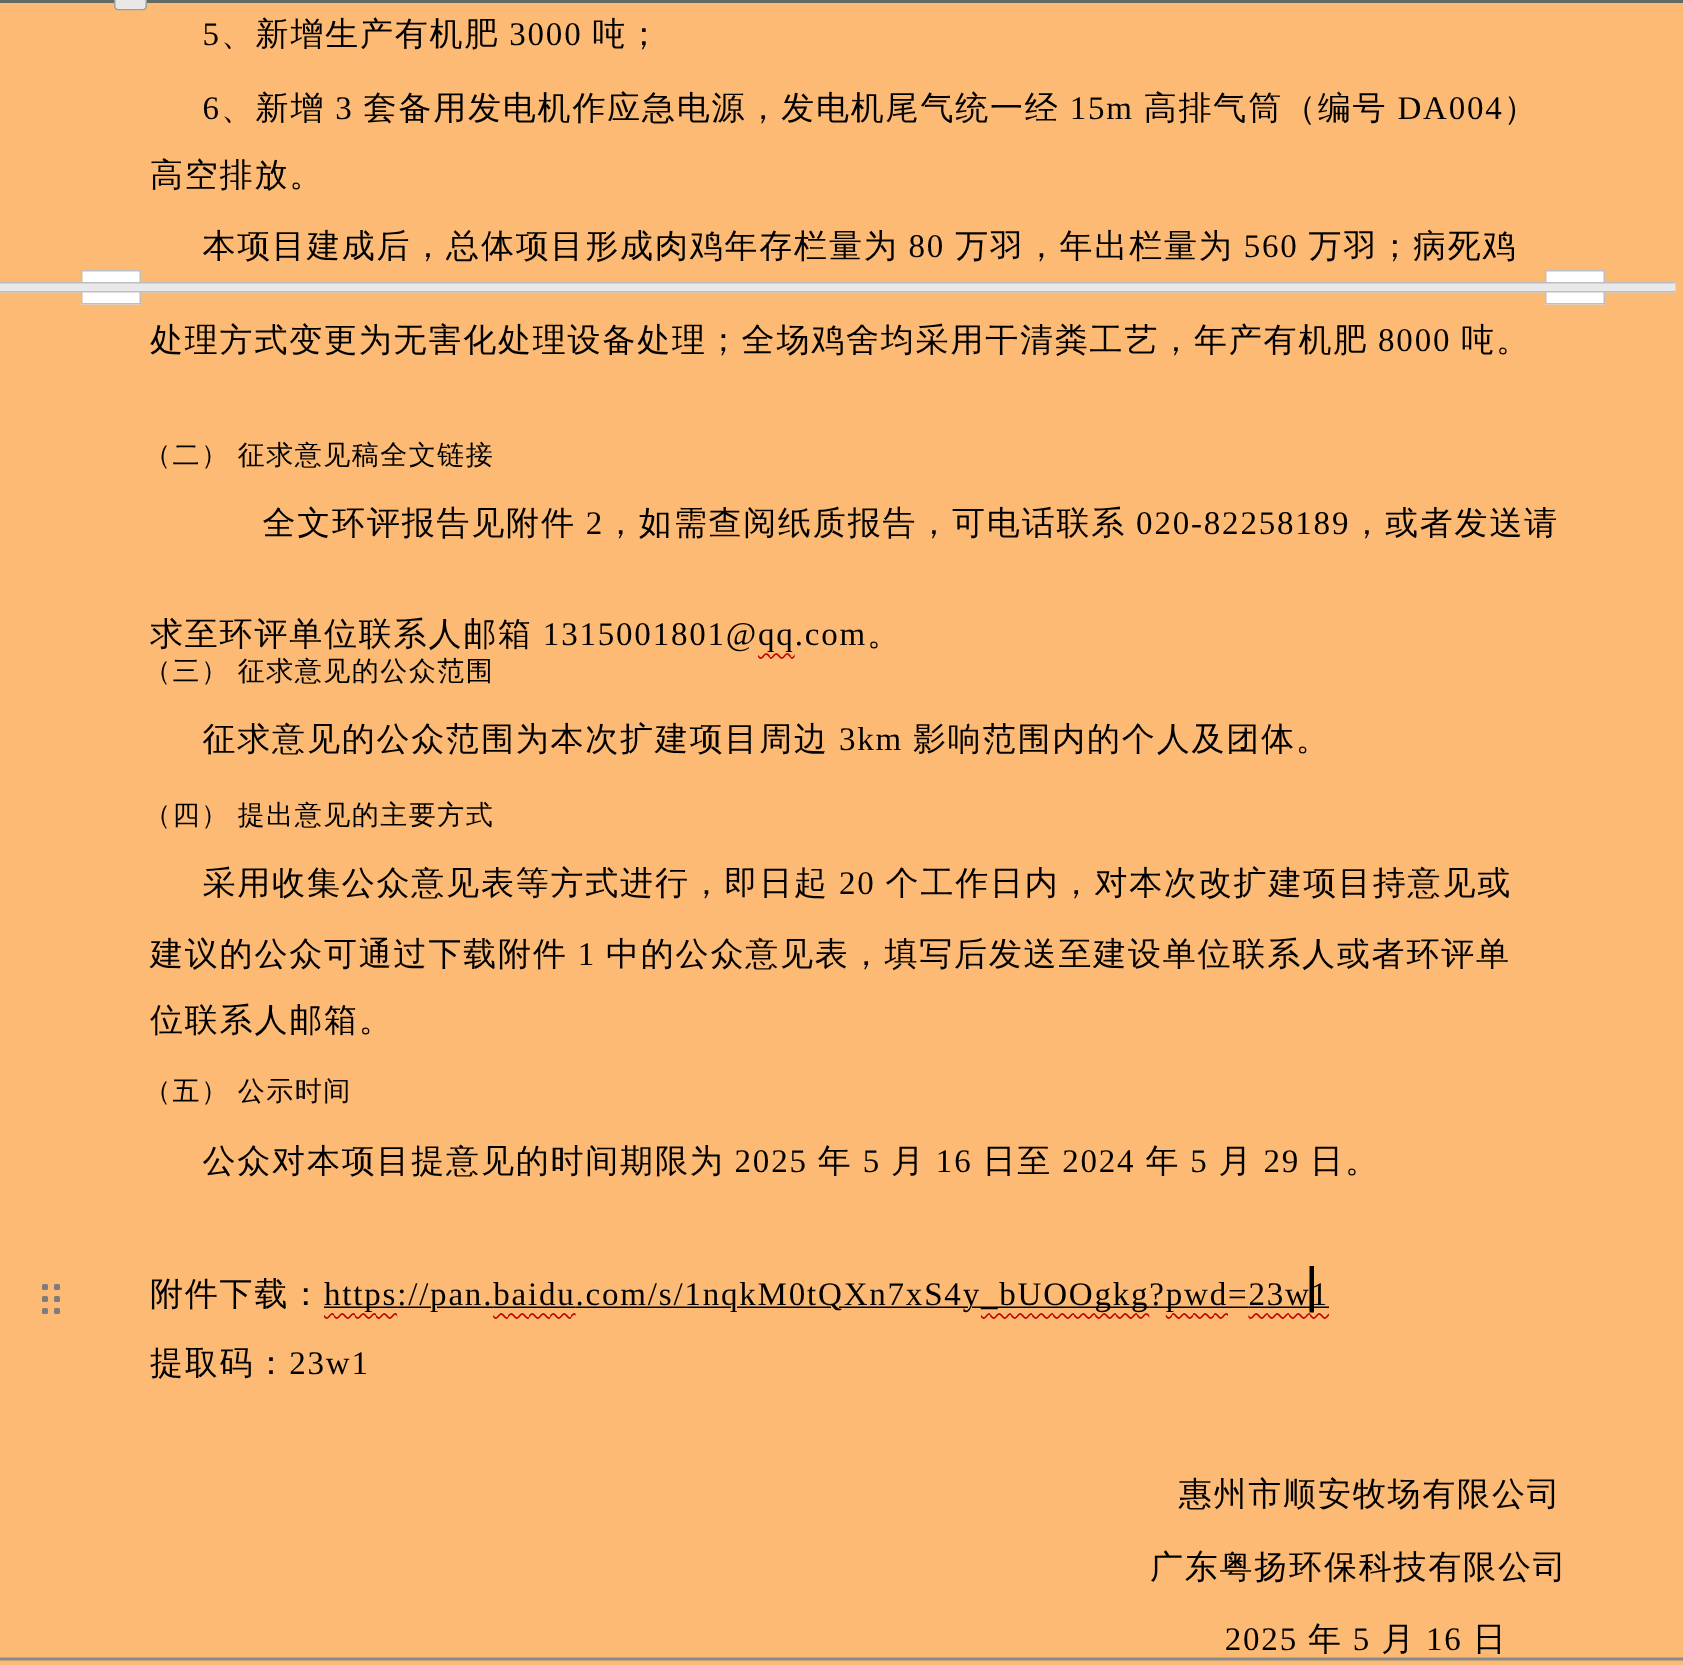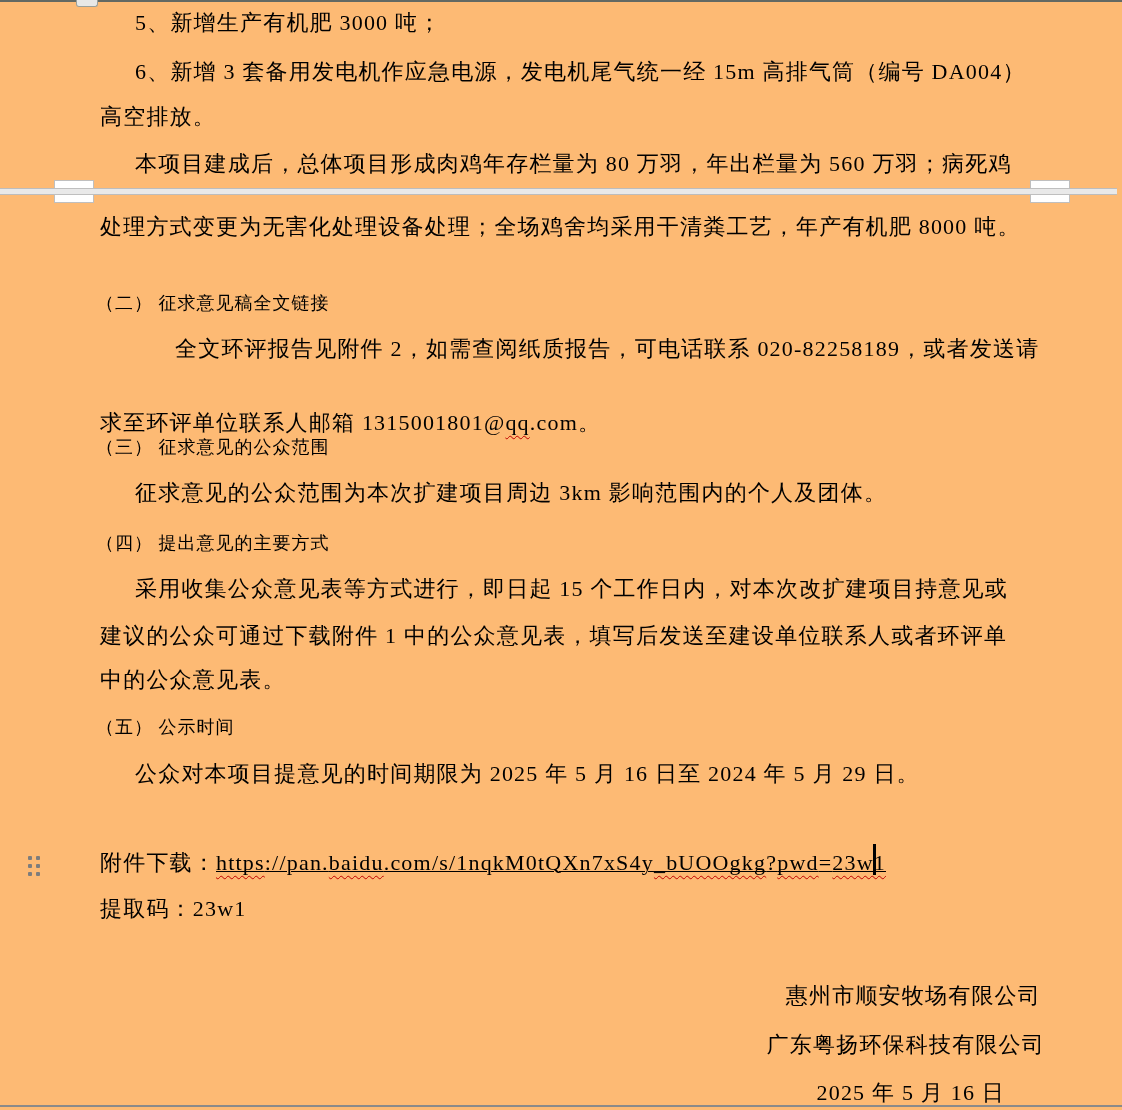--- a/index.html
+++ b/index.html
@@ -57,23 +57,23 @@
   <div class="hline" style="left:96px;top:288px;">（二） 征求意见稿全文链接</div>
   <div class="line" style="left:135px;top:334px;margin-left:40px;">全文环评报告见附件 2，如需查阅纸质报告，可电话联系 020-82258189，或者发送请</div>
   <div class="line" style="left:100px;top:408px;">
     <span><span>求至环评单位联系人邮箱 1315001801@</span><span class="sq">qq</span><span>.com。</span></span>
   </div>
 
   <div class="hline" style="left:96px;top:432px;">（三） 征求意见的公众范围</div>
   <div class="line" style="left:135px;top:478px;">征求意见的公众范围为本次扩建项目周边 3km 影响范围内的个人及团体。</div>
 
   <div class="hline" style="left:96px;top:528px;">（四） 提出意见的主要方式</div>
-  <div class="line" style="left:135px;top:574px;">采用收集公众意见表等方式进行，即日起 15 个工作日内，对本次改扩建项目持意见或</div>
+  <div class="line" style="left:135px;top:574px;">采用收集公众意见表等方式进行，即日起 20 个工作日内，对本次改扩建项目持意见或</div>
   <div class="line" style="left:100px;top:621px;">建议的公众可通过下载附件 1 中的公众意见表，填写后发送至建设单位联系人或者环评单</div>
-  <div class="line" style="left:100px;top:665px;">中的公众意见表。</div>
+  <div class="line" style="left:100px;top:665px;">位联系人邮箱。</div>
 
   <div class="hline" style="left:96px;top:712px;">（五） 公示时间</div>
   <div class="line" style="left:135px;top:759px;">公众对本项目提意见的时间期限为 2025 年 5 月 16 日至 2024 年 5 月 29 日。</div>
 
   <div class="drag-handle" aria-hidden="true">
     <i></i>
       <i></i>
       <i></i>
       <i></i>
       <i></i>

